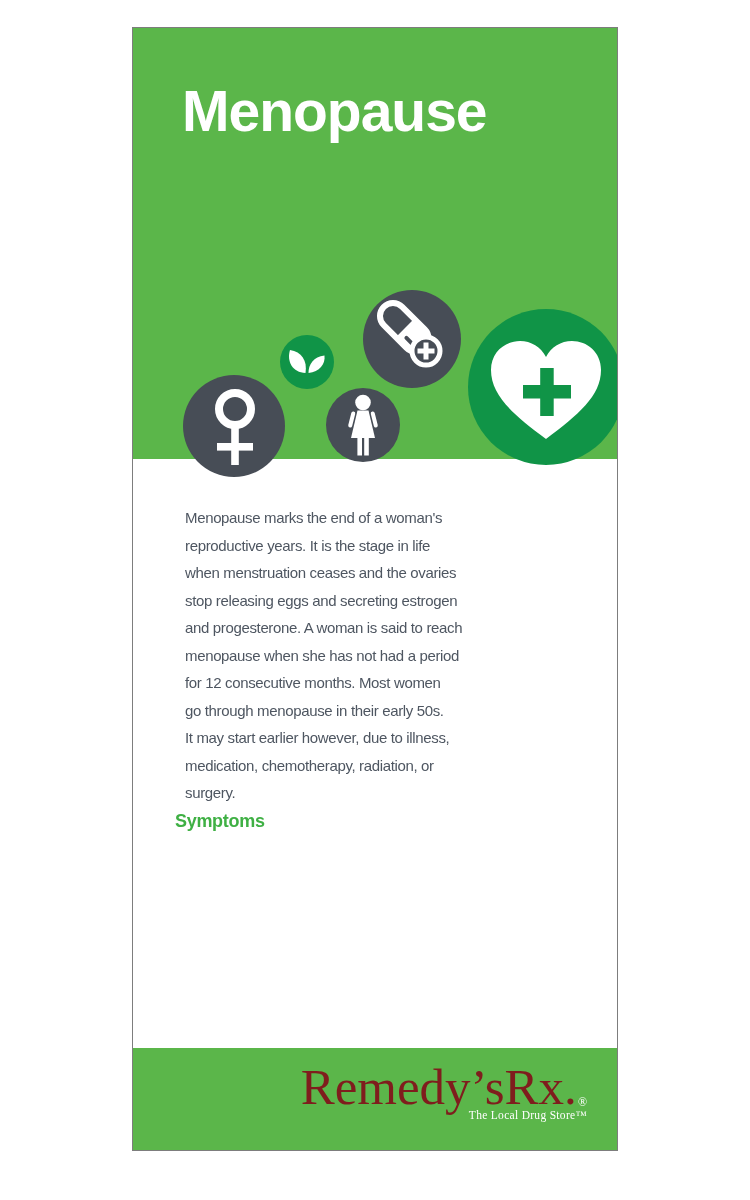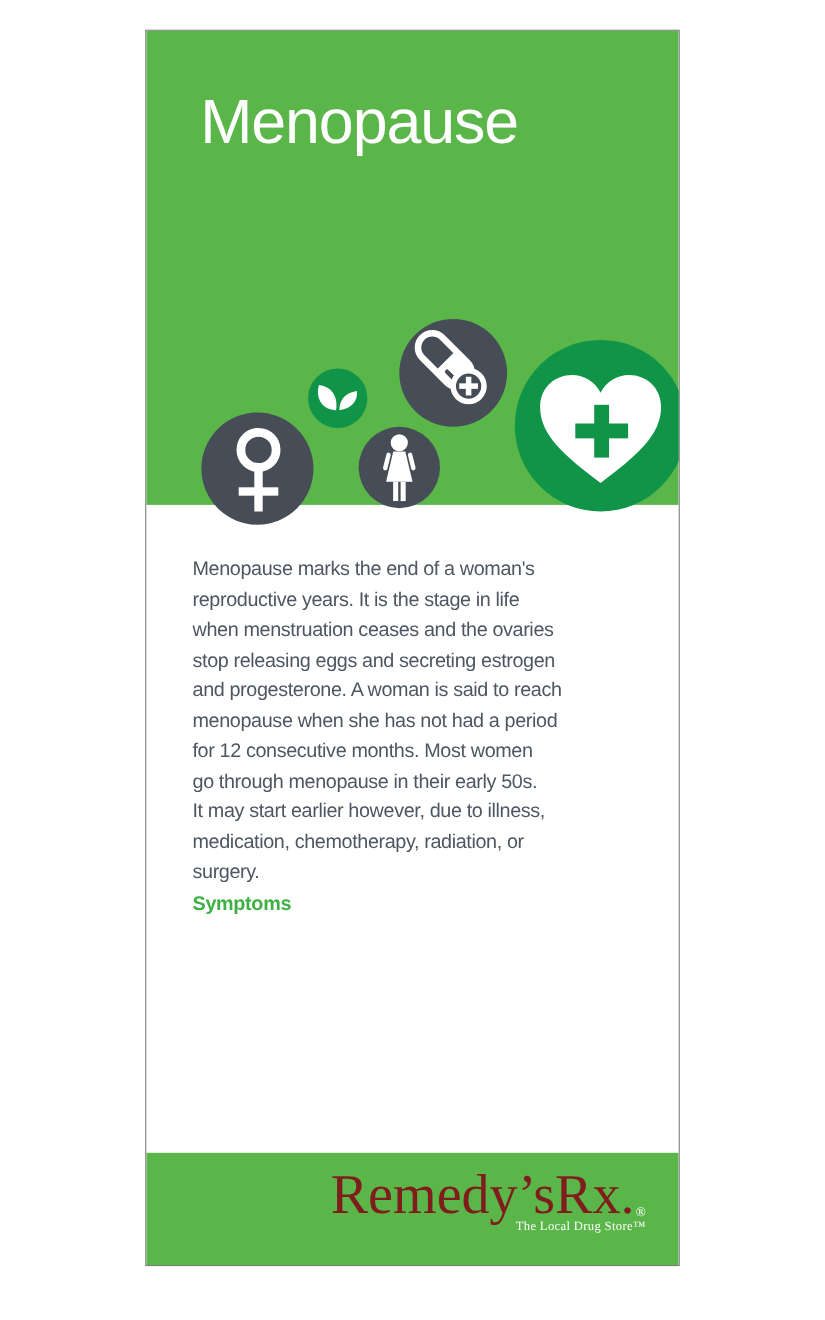--- a/index.html
+++ b/index.html
@@ -31,42 +31,42 @@
     left: 0; top: 0; right: 0;
     height: 431px;
     background: var(--header_green, #5bb64a);
   }
   .page-title {
     position: absolute;
     left: 49px;
     top: 50px;
     margin: 0;
     font-size: 57px;
-    font-weight: normal;
+    font-weight: bold;
     letter-spacing: -1px;
     color: #ffffff;
   }
   .icon-circle {
     position: absolute;
     border-radius: 50%;
   }
   .icon-circle svg { display: block; width: 100%; height: 100%; }
   .slate-bg { background: var(--slate, #474d56); }
   .deepgreen-bg { background: var(--deep_green, #109447); }
   .icon-venus   { left: 50px;  top: 347px; width: 102px; height: 102px; }
   .icon-leaf    { left: 147px; top: 307px; width: 54px;  height: 54px; }
   .icon-capsule { left: 230px; top: 262px; width: 98px;  height: 98px; }
   .icon-woman   { left: 193px; top: 360px; width: 74px;  height: 74px; }
   .icon-heart   { left: 335px; top: 281px; width: 156px; height: 156px; }
   .intro-paragraph, .section-paragraph {
     position: absolute;
-    left: 42px;
+    left: 52px;
     width: 432px;
     margin: 0;
-    font-size: 18px;
+    font-size: 15px;
     line-height: 27.5px;
     letter-spacing: -0.35px;
     color: var(--body_text, #4e5661);
     white-space: pre-line;
   }
   .intro-paragraph { top: 476px; }
   .section-heading {
     position: absolute;
     left: 42px;
     top: 783px;

